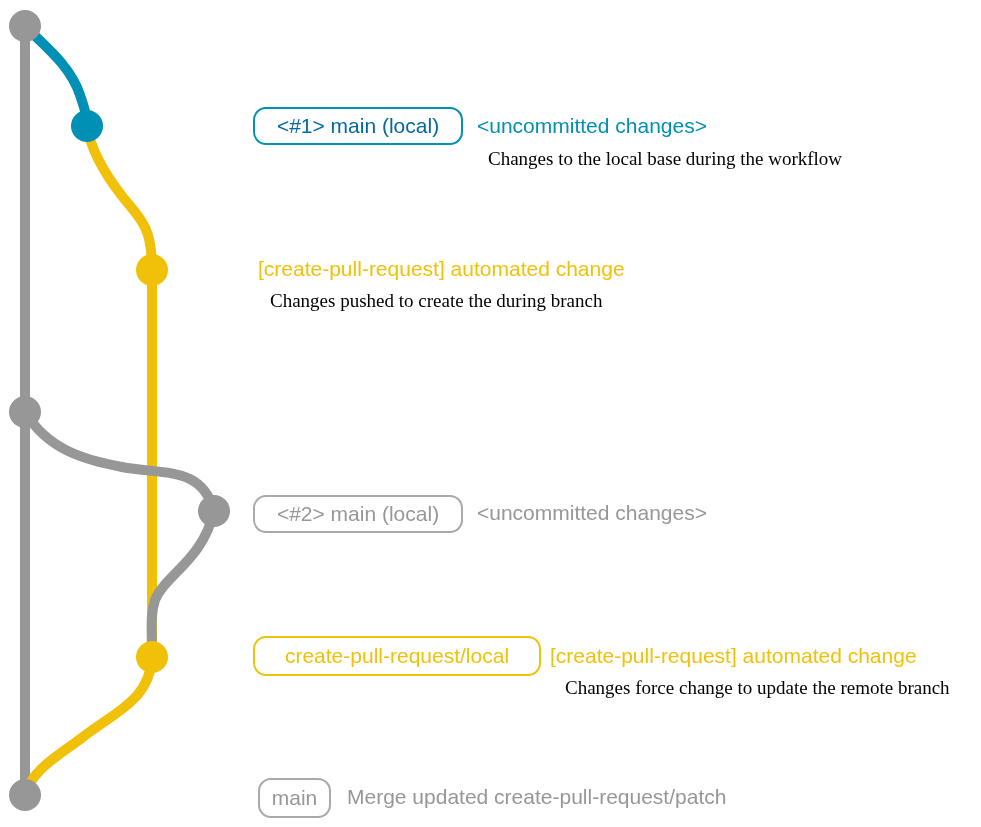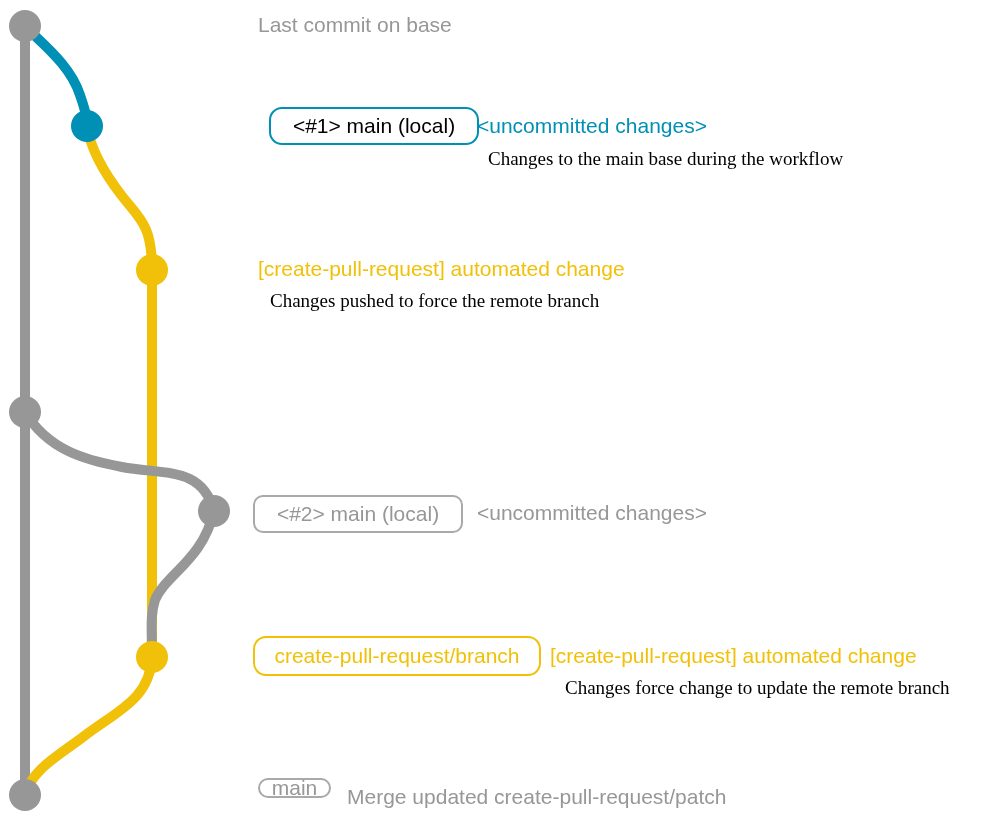--- a/index.html
+++ b/index.html
@@ -65,33 +65,32 @@
 
     <circle cx="25" cy="26" r="16" style="fill: rgb(151, 151, 151);"></circle>
     <circle cx="87" cy="126" r="16" style="fill: rgb(0, 143, 181);"></circle>
     <circle cx="152" cy="270" r="16" style="fill: rgb(241, 193, 9);"></circle>
     <circle cx="25" cy="412" r="16" style="fill: rgb(151, 151, 151);"></circle>
     <circle cx="214" cy="511" r="16" style="fill: rgb(151, 151, 151);"></circle>
     <circle cx="152" cy="657" r="16" style="fill: rgb(241, 193, 9);"></circle>
     <circle cx="25" cy="795" r="16" style="fill: rgb(151, 151, 151);"></circle>
   </svg>
 
-  <div class="label" style="left: 258px; top: 13px; color: rgb(151, 151, 151);">Last commit on base</div>
 
-  <div class="badge" style="left: 253px; top: 107px; width: 210px; height: 38px; color: #000000; border-color: rgb(0, 143, 181); margin-left: 16px;">&lt;#1&gt; main (local)</div>
+  <div class="badge" style="left: 253px; top: 107px; width: 210px; height: 38px; color: #0369a1; border-color: rgb(0, 143, 181);">&lt;#1&gt; main (local)</div>
   <div class="label" style="left: 477px; top: 114px; color: rgb(0, 143, 181);">&lt;uncommitted changes&gt;</div>
-  <div class="note" style="left: 488px; top: 148px; color: rgb(0, 0, 0);">Changes to the main base during the workflow</div>
+  <div class="note" style="left: 488px; top: 148px; color: rgb(0, 0, 0);">Changes to the local base during the workflow</div>
 
   <div class="label" style="left: 258px; top: 257px; color: rgb(241, 193, 9);">[create-pull-request] automated change</div>
-  <div class="note" style="left: 270px; top: 290px; color: rgb(0, 0, 0);">Changes pushed to force the remote branch</div>
+  <div class="note" style="left: 270px; top: 290px; color: rgb(0, 0, 0);">Changes pushed to create the during branch</div>
 
 
-  <div class="badge" style="left: 253px; top: 495px; width: 210px; height: 38px; color: rgb(151, 151, 151); border-color: rgb(169, 169, 169); border-radius: 10px;">&lt;#2&gt; main (local)</div>
+  <div class="badge" style="left: 253px; top: 495px; width: 210px; height: 38px; color: rgb(151, 151, 151); border-color: rgb(169, 169, 169);">&lt;#2&gt; main (local)</div>
   <div class="label" style="left: 477px; top: 501px; color: rgb(151, 151, 151);">&lt;uncommitted changes&gt;</div>
 
-  <div class="badge" style="left: 253px; top: 636px; width: 288px; height: 40px; color: rgb(241, 193, 9); border-color: rgb(241, 193, 9);">create-pull-request/branch</div>
+  <div class="badge" style="left: 253px; top: 636px; width: 288px; height: 40px; color: rgb(241, 193, 9); border-color: rgb(241, 193, 9);">create-pull-request/local</div>
   <div class="label" style="left: 550px; top: 644px; color: rgb(241, 193, 9);">[create-pull-request] automated change</div>
   <div class="note" style="left: 565px; top: 677px; color: rgb(0, 0, 0);">Changes force change to update the remote branch</div>
 
-  <div class="badge" style="left: 258px; top: 778px; width: 73px; height: 20px; color: rgb(151, 151, 151); border-color: rgb(169, 169, 169);">main</div>
+  <div class="badge" style="left: 258px; top: 778px; width: 73px; height: 40px; color: rgb(151, 151, 151); border-color: rgb(169, 169, 169);">main</div>
   <div class="label" style="left: 347px; top: 785px; color: rgb(151, 151, 151);">Merge updated create-pull-request/patch</div>
 
 </div>
 
 </body></html>

